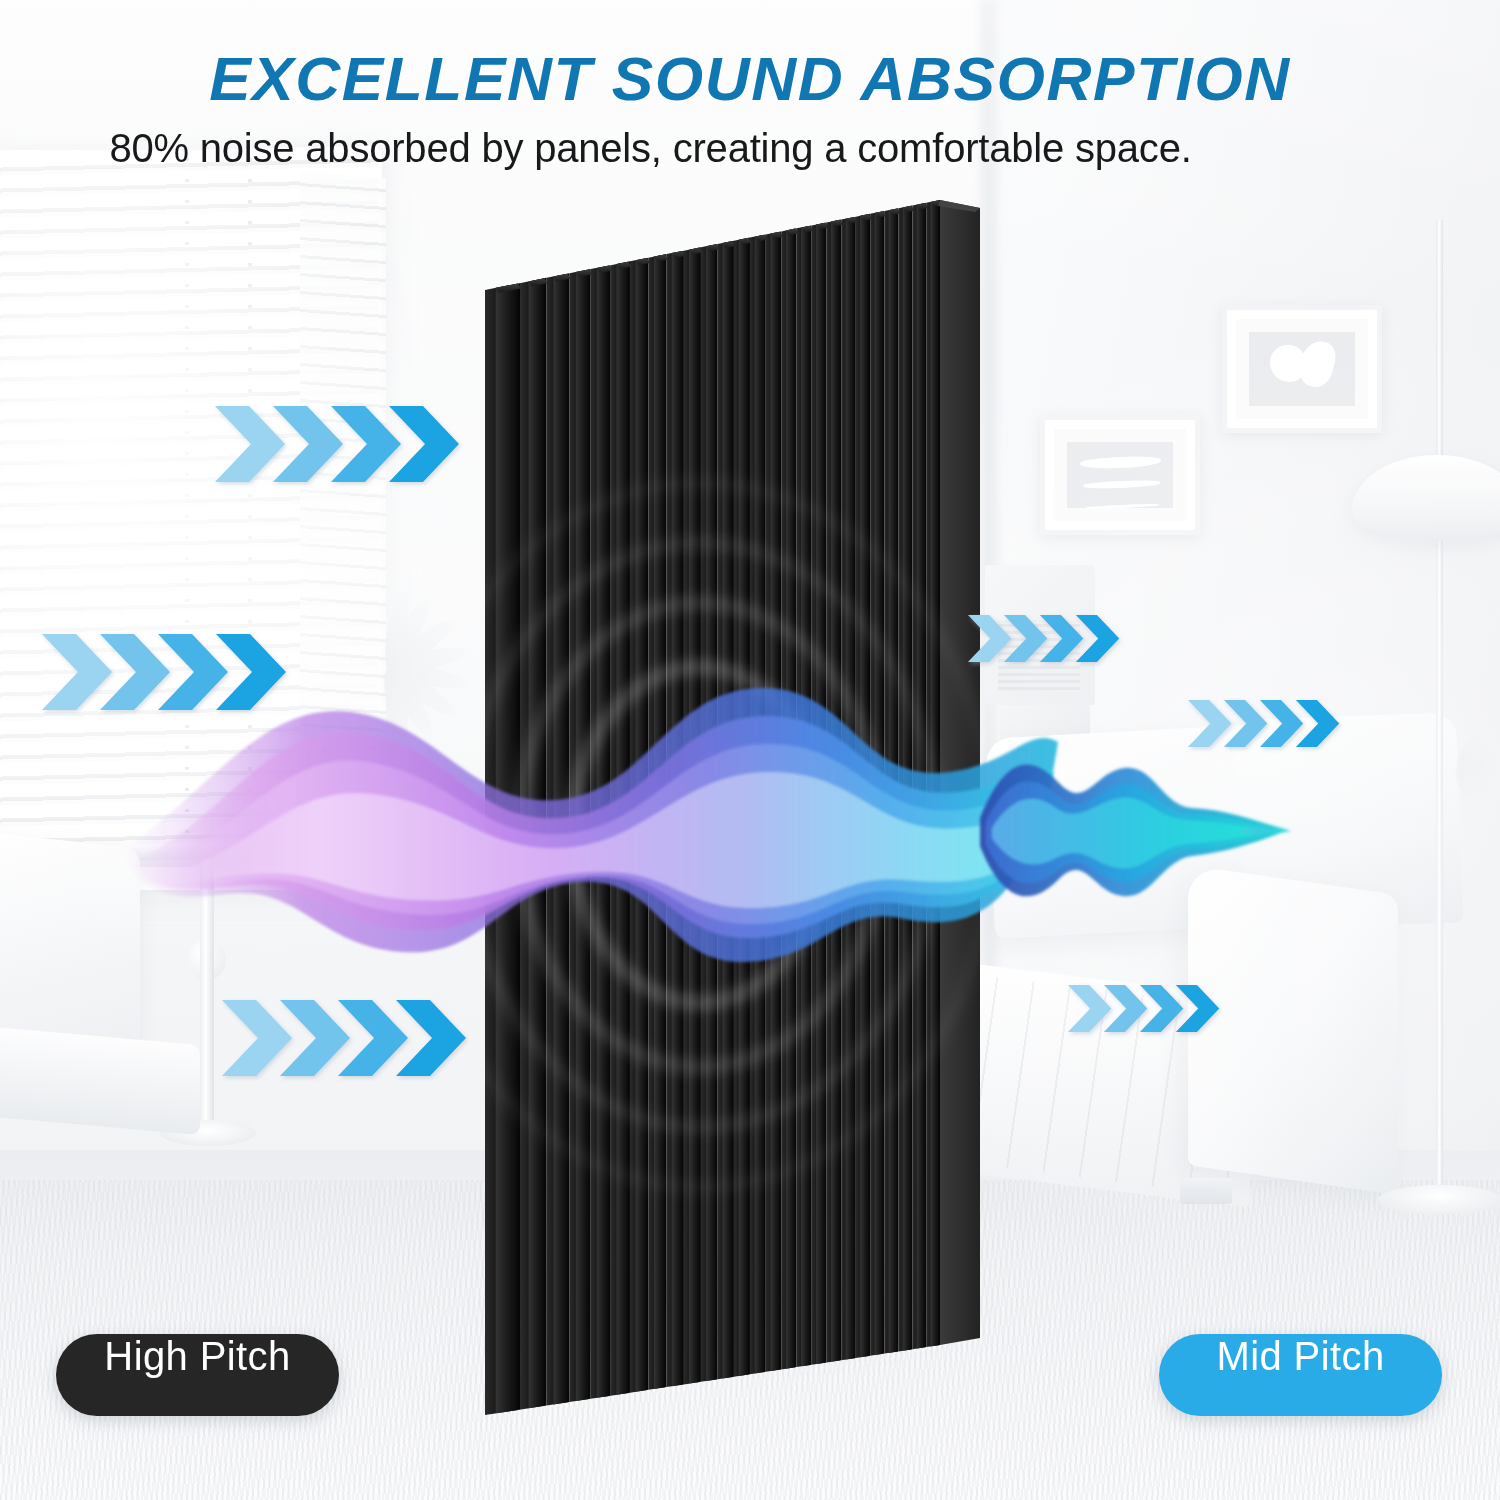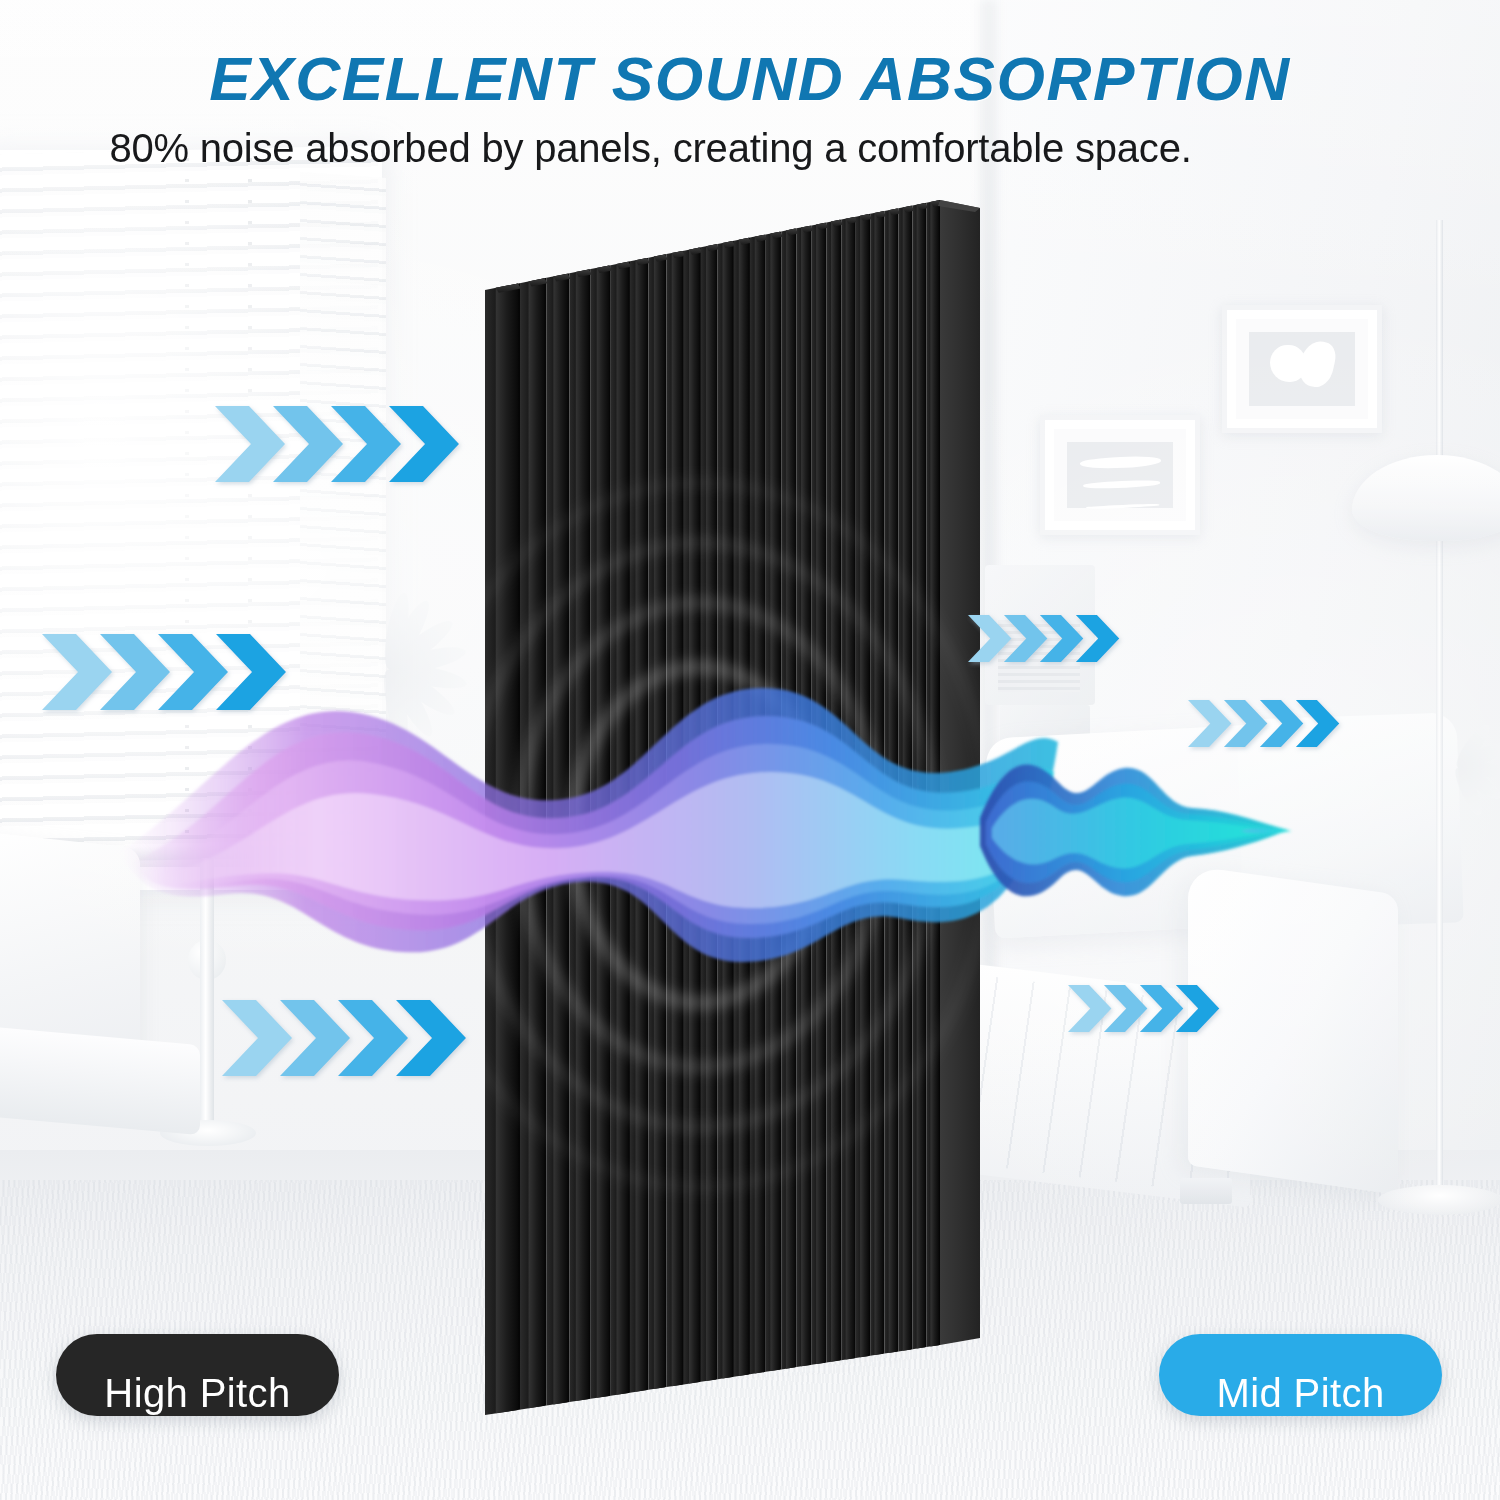--- a/index.html
+++ b/index.html
@@ -271,21 +271,21 @@
     text-align:center;
     font-size:40px;
     color:#18191b;
     letter-spacing:-0.2px;
     white-space:nowrap;
   }
 
   
   .pill {
     position:absolute;
-    display:flex; align-items:flex-end; justify-content:center;
+    display:flex; align-items:flex-start; justify-content:center;
     border-radius:48px;
     font-size:40px;
     letter-spacing:.4px;
     box-shadow:0 5px 16px rgba(120,130,145,.28);
   }
   .pill-high {
     left:56px; top:1334px; width:283px; height:82px;
     background:#262626; color:#ffffff;
   }
   .pill-mid {

